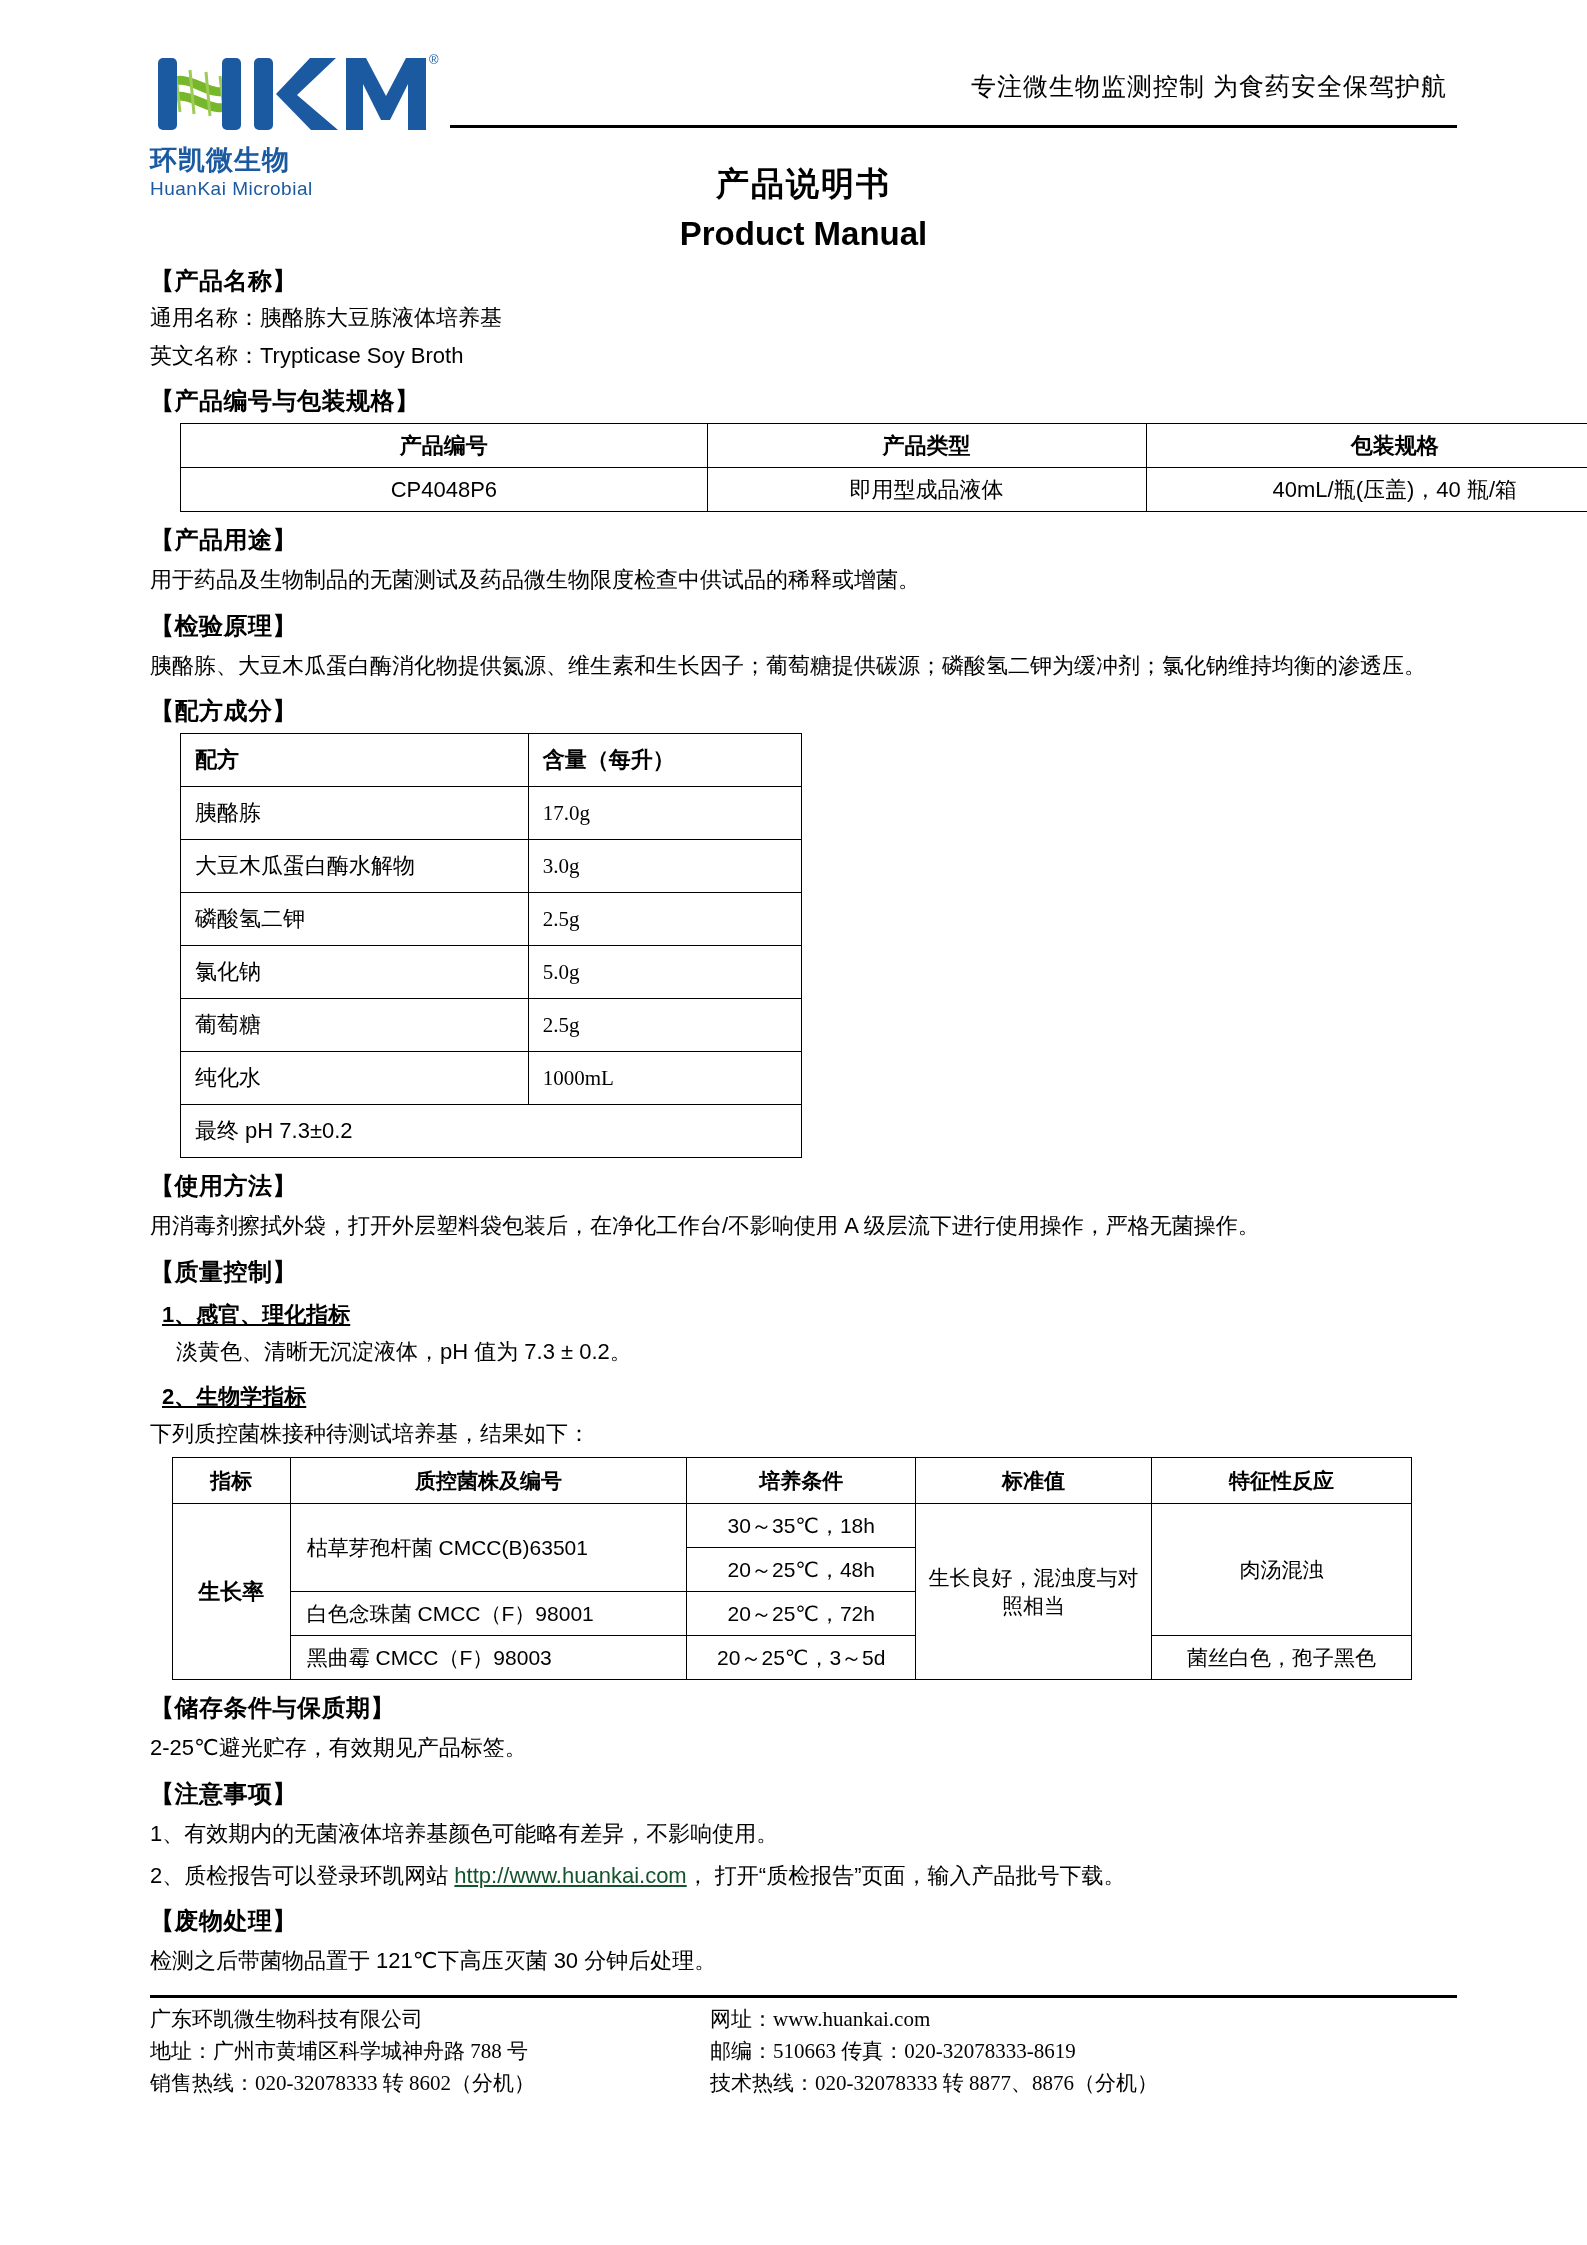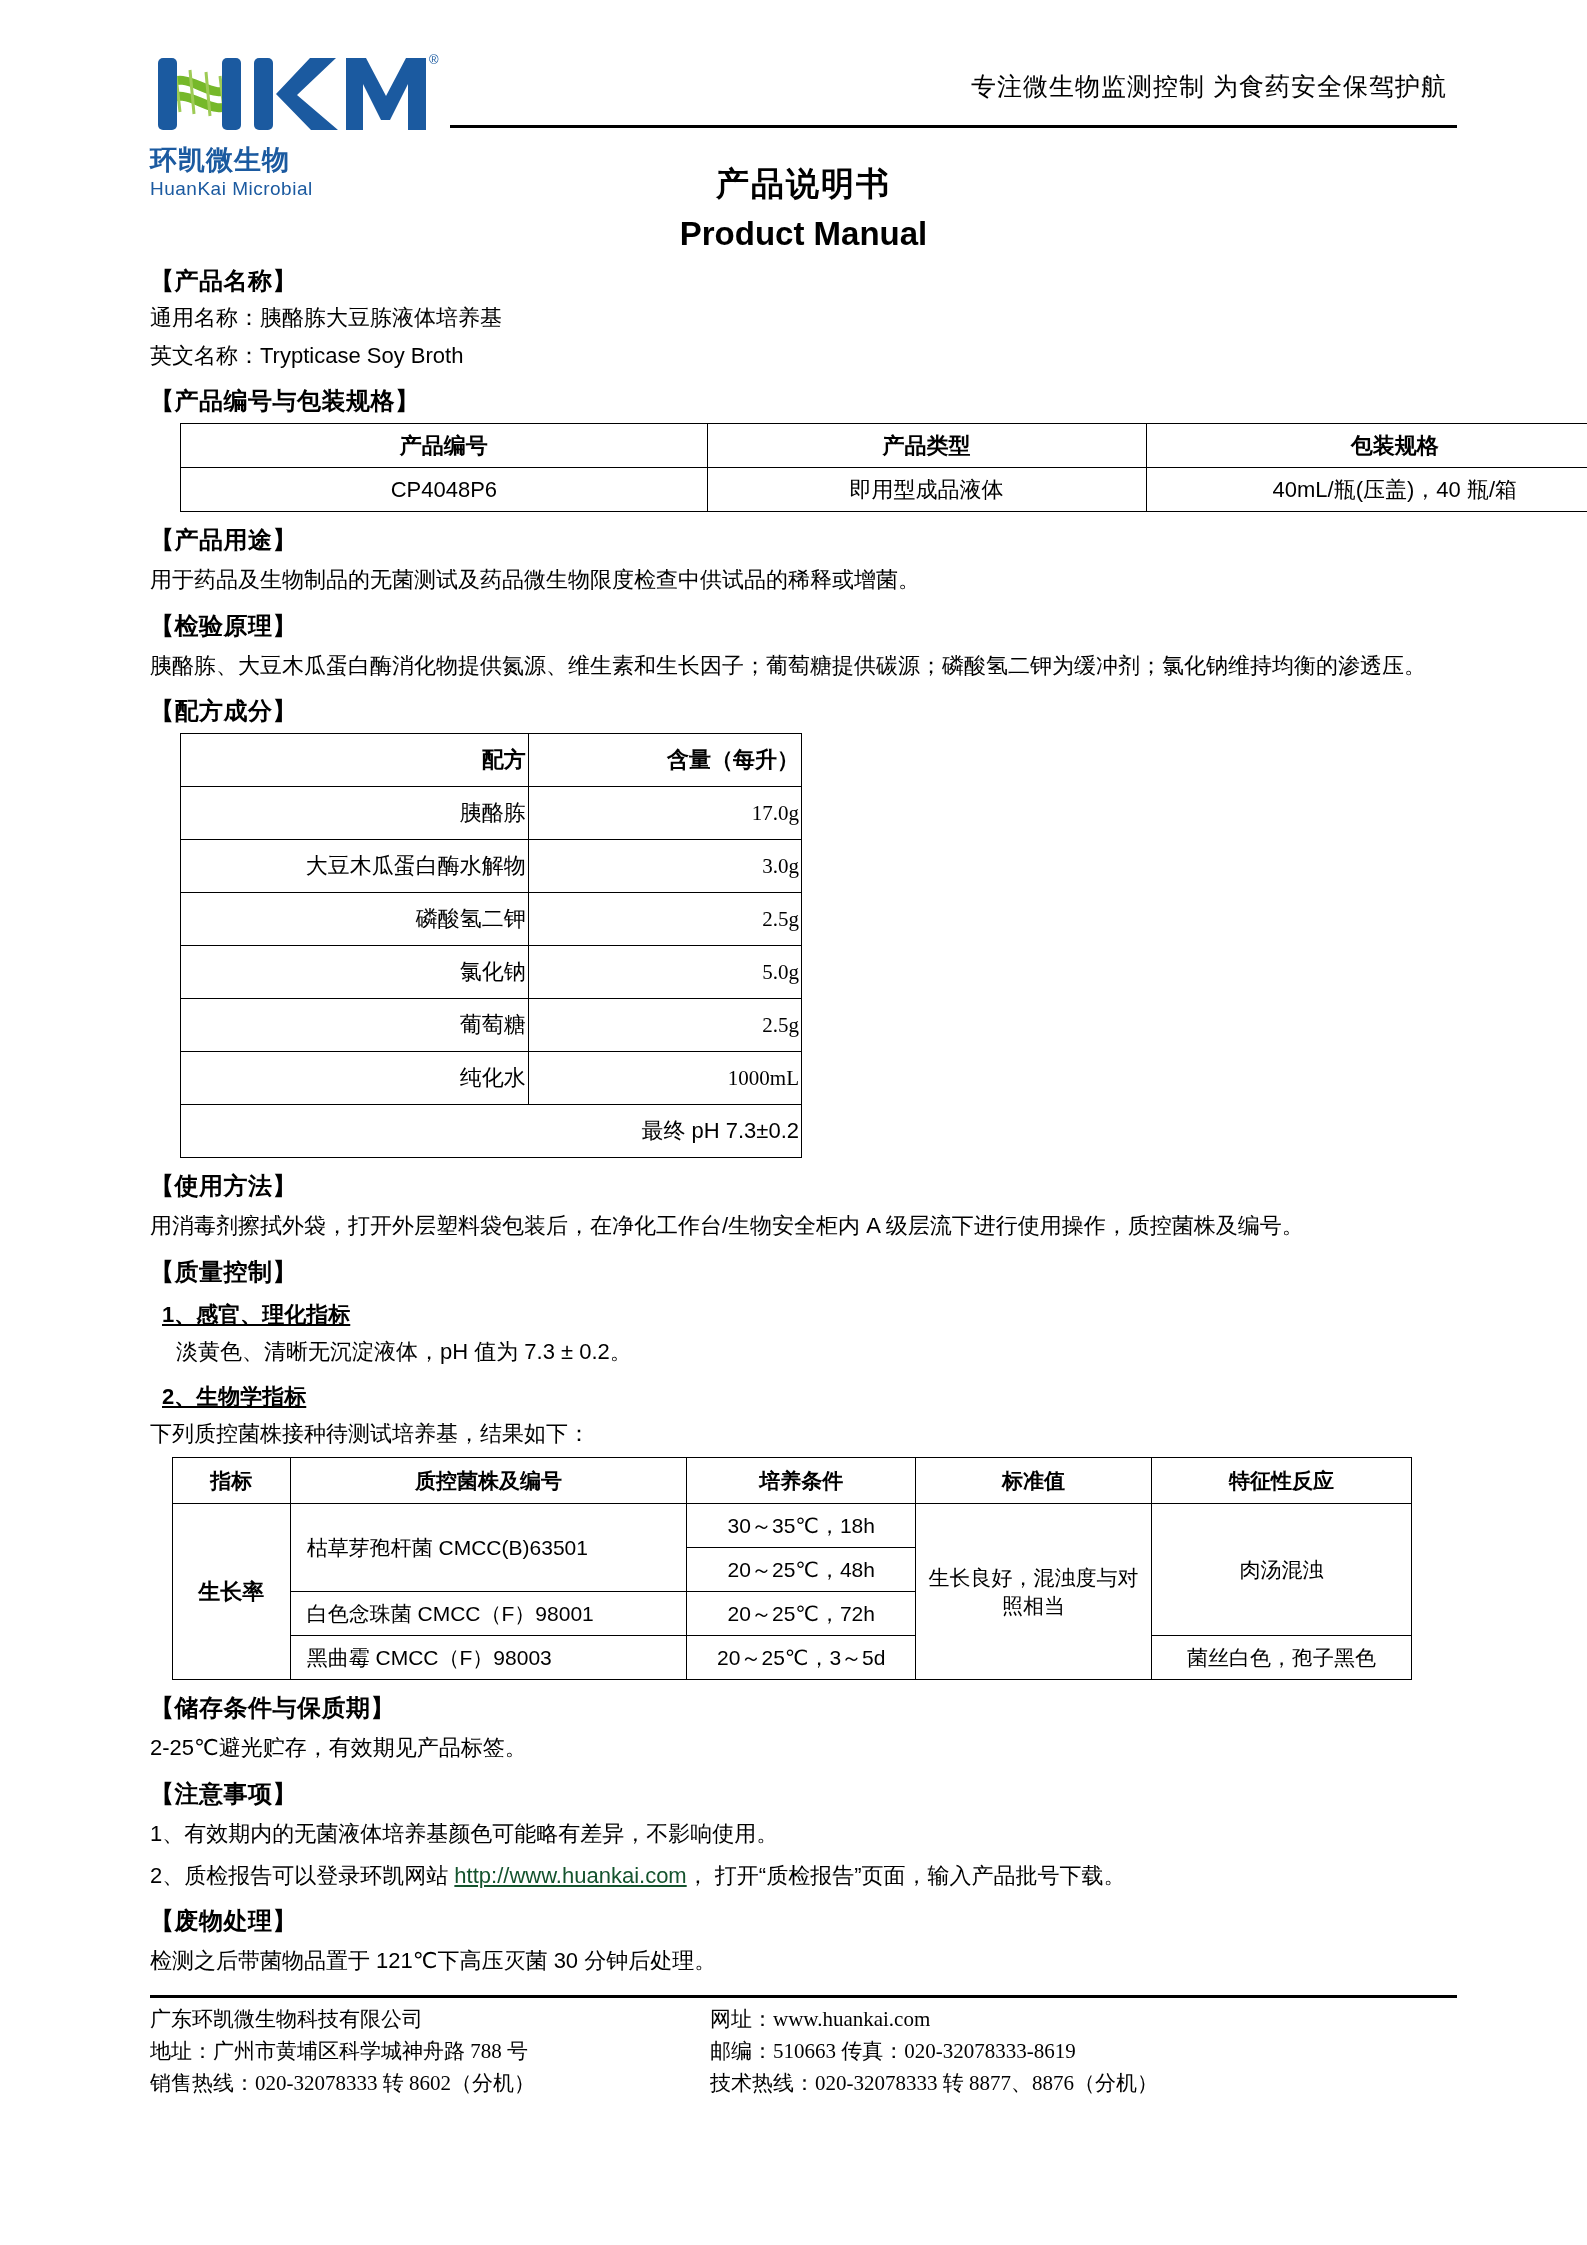--- a/index.html
+++ b/index.html
@@ -104,22 +104,22 @@
 
   .t-formula {
     width: 622px;
     margin: 6px 0 0 30px;
     table-layout: fixed;
   }
   .t-formula th, .t-formula td {
     border: 1.5px solid #000;
     font-size: 22px;
     height: 53px;
-    padding: 2px 2px;
-    text-align: right;
+    padding: 2px 14px;
+    text-align: left;
     vertical-align: middle;
     margin-left: 48px;
   }
   .t-formula th { font-weight: bold; }
   .t-formula td.amt { font-family: "Liberation Serif", "DejaVu Serif", serif; font-size: 21px; }
   .t-formula td.ph { font-size: 22px; }
 
   .t-bio {
     width: 1240px;
     margin: 6px 0 0 22px;
@@ -264,21 +264,21 @@
         <td>纯化水</td>
         <td class="amt">1000mL</td>
       </tr>
       <tr>
         <td class="ph" colspan="2">最终 pH 7.3±0.2</td>
       </tr>
     </tbody>
   </table>
 
   <div class="sec-h">【使用方法】</div>
-  <div class="para">用消毒剂擦拭外袋，打开外层塑料袋包装后，在净化工作台/生物安全柜内 A 级层流下进行使用操作，质控菌株及编号。</div>
+  <div class="para">用消毒剂擦拭外袋，打开外层塑料袋包装后，在净化工作台/不影响使用 A 级层流下进行使用操作，严格无菌操作。</div>
 
   <div class="sec-h">【质量控制】</div>
   <div class="sub-h">1、感官、理化指标</div>
   <div class="para indent tight">淡黄色、清晰无沉淀液体，pH 值为 7.3 ± 0.2。</div>
   <div class="sub-h">2、生物学指标</div>
   <div class="para tight">下列质控菌株接种待测试培养基，结果如下：</div>
 
   <table class="t-bio">
     <colgroup>
       <col style="width:9.5%">

